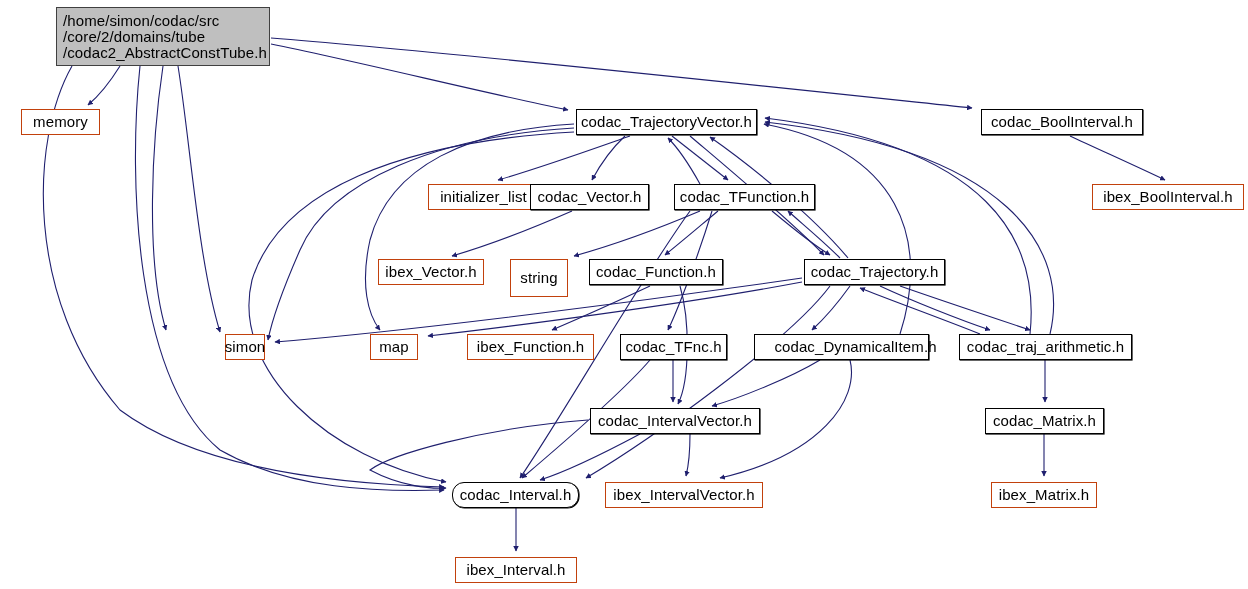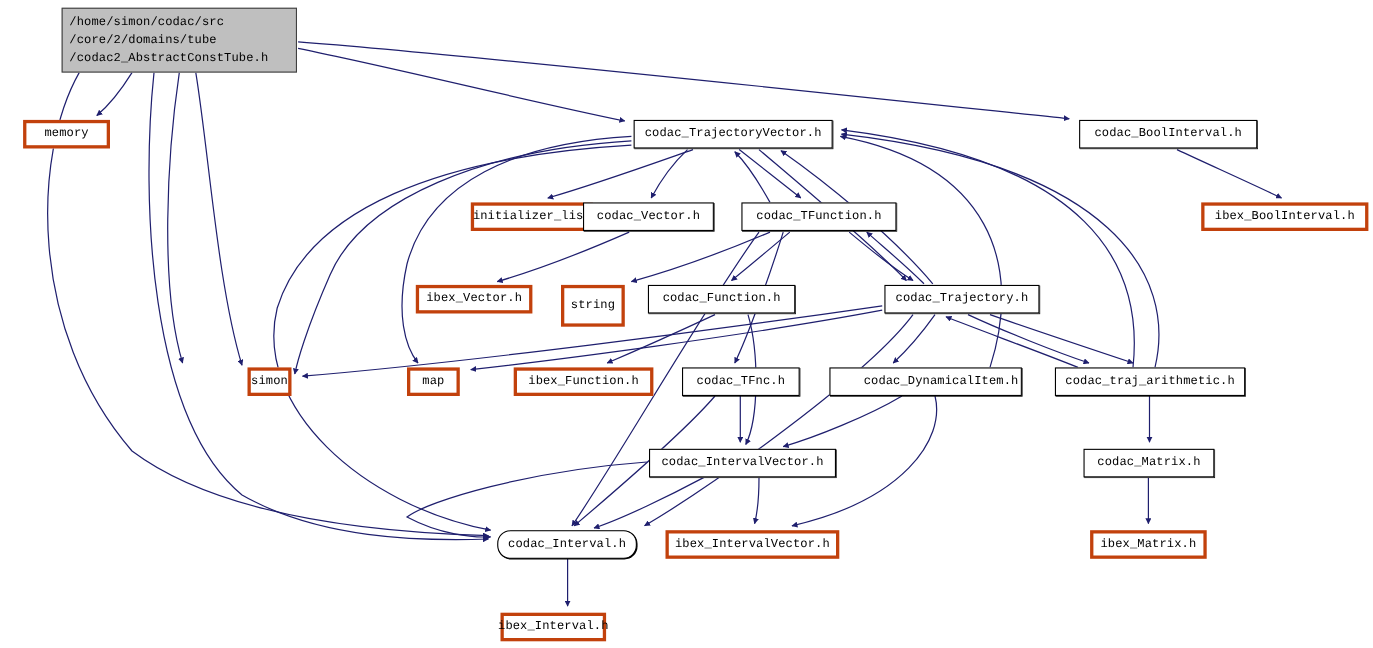--- a/index.html
+++ b/index.html
@@ -2,23 +2,23 @@
 <html><head>
 <meta charset="utf-8">
 <title>Include dependency graph</title>
 <style>
   html,body{margin:0;padding:0;background:#ffffff;}
   body{font-family:"Liberation Sans","DejaVu Sans",sans-serif;}
   #graph-root{position:relative;width:1248px;height:589px;overflow:hidden;background:#fff;}
   #edge-layer{position:absolute;left:0;top:0;width:1248px;height:589px;pointer-events:none;}
   .node{position:absolute;box-sizing:border-box;display:flex;align-items:center;
         justify-content:center;text-align:center;background:#ffffff;
-        font-size:11px;line-height:14px;color:#000;letter-spacing:0.1px;white-space:pre;font-family:Liberation Mono, monospace;}
+        font-size:15px;line-height:14px;color:#000;letter-spacing:0.1px;white-space:pre;}
   .node.codac{border:1px solid #000000;box-shadow:0.6px 0.6px 0 #000;}
-  .node.ext{border:3px solid #c2410c;}
+  .node.ext{border:1px solid #c2410c;}
   .node.root{border:1px solid #404040;background:#bfbfbf;justify-content:flex-start;
              text-align:left;padding-left:6px;line-height:16px;}
 </style>
 </head>
 <body>
 
 <div id="graph-root">
   <svg id="edge-layer" viewBox="0 0 1248 589" xmlns="http://www.w3.org/2000/svg">
     <defs>
       <marker id="arrow" viewBox="0 0 10 10" refX="9" refY="5" markerWidth="5" markerHeight="5" orient="auto-start-reverse">
@@ -93,15 +93,15 @@
       <div class="node ext" style="left: 370px; top: 334px; width: 48px; height: 26px;">map</div>
       <div class="node ext" style="left: 467px; top: 334px; width: 127px; height: 26px;">ibex_Function.h</div>
       <div class="node codac" style="left: 620px; top: 334px; width: 107px; height: 26px;">codac_TFnc.h</div>
       <div class="node codac" style="left: 754px; top: 334px; width: 175px; height: 26px; padding-left: 28px;">codac_DynamicalItem.h</div>
       <div class="node codac" style="left: 959px; top: 334px; width: 173px; height: 26px;">codac_traj_arithmetic.h</div>
       <div class="node codac" style="left: 590px; top: 408px; width: 170px; height: 26px;">codac_IntervalVector.h</div>
       <div class="node codac" style="left: 985px; top: 408px; width: 119px; height: 26px;">codac_Matrix.h</div>
       <div class="node codac" style="left: 452px; top: 482px; width: 127px; height: 26px; border-radius: 12px;">codac_Interval.h</div>
       <div class="node ext" style="left: 605px; top: 482px; width: 158px; height: 26px;">ibex_IntervalVector.h</div>
       <div class="node ext" style="left: 991px; top: 482px; width: 106px; height: 26px;">ibex_Matrix.h</div>
-      <div class="node ext" style="left: 455px; top: 557px; width: 96px; height: 26px;">ibex_Interval.h</div>
+      <div class="node ext" style="left: 455px; top: 557px; width: 122px; height: 26px;">ibex_Interval.h</div>
     </div>
 </div>
 
 </body></html>

